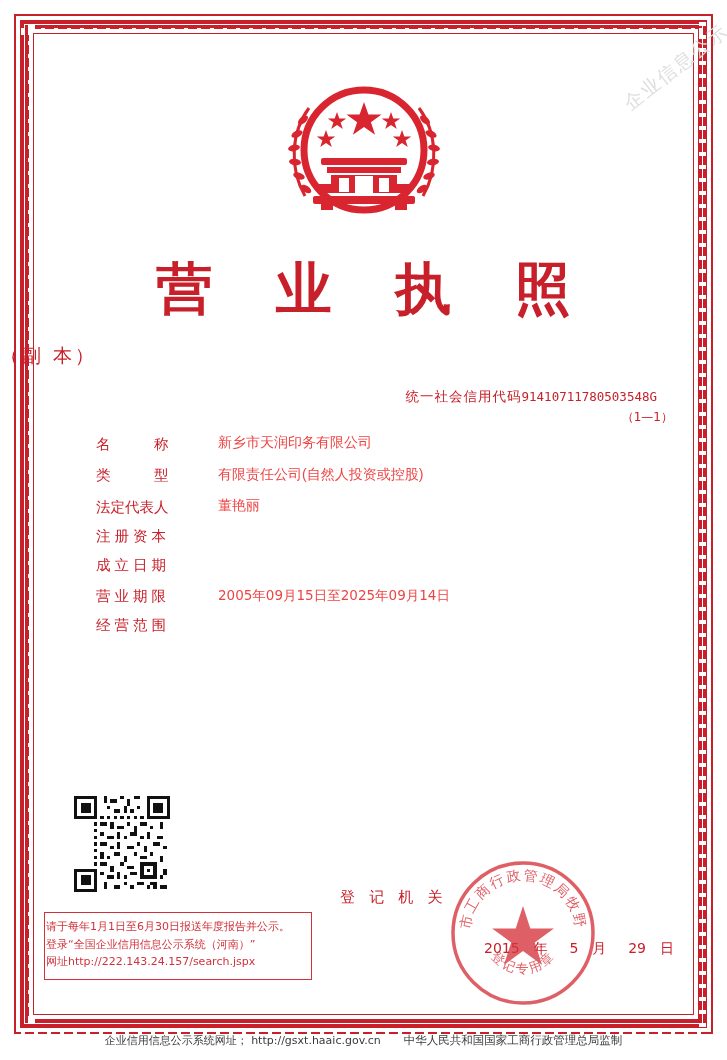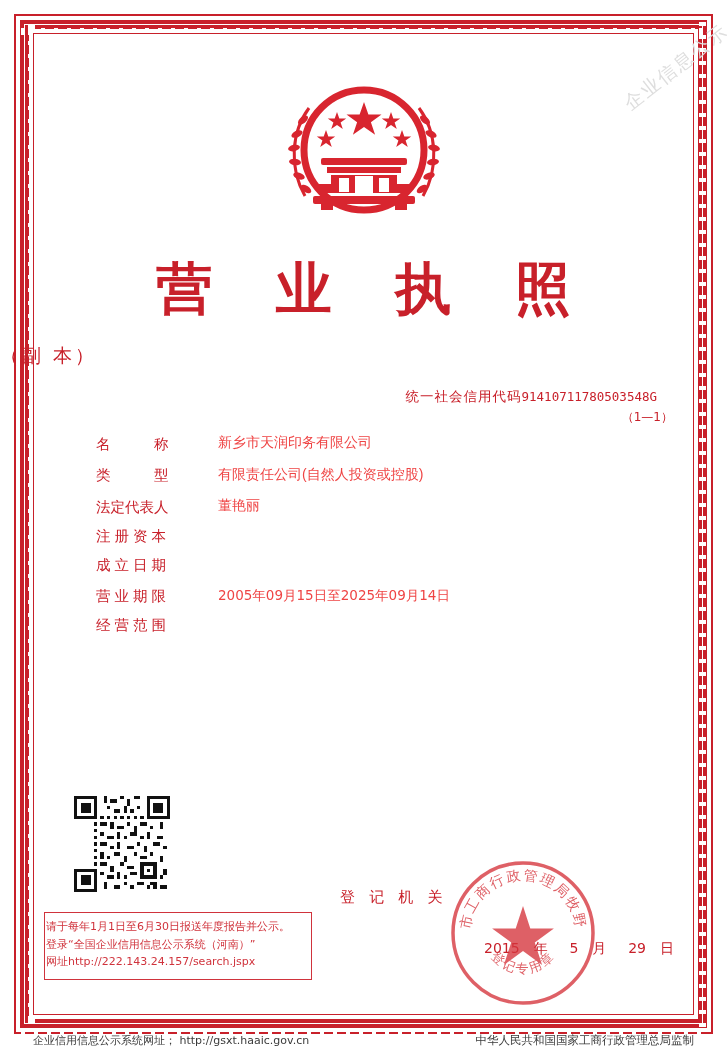--- a/index.html
+++ b/index.html
@@ -217,21 +217,21 @@
     left: 448px; top: 858px;
     width: 150px; height: 150px;
     opacity: .78;
   }
 
   
   .footer {
     position: absolute;
     left: 33px; right: 33px; top: 1033px;
     display: flex;
-    justify-content: space-between;
+    justify-content: center;
     font-size: 11px;
     color: #3a3a3a;
     font-family: "DejaVu Sans", sans-serif;
   }
   .footer .right { font-family: "Liberation Sans", sans-serif; font-size: 11.5px; margin-left: 23px; }
 </style>
 </head>
 <body>
 
 <div class="cert">

